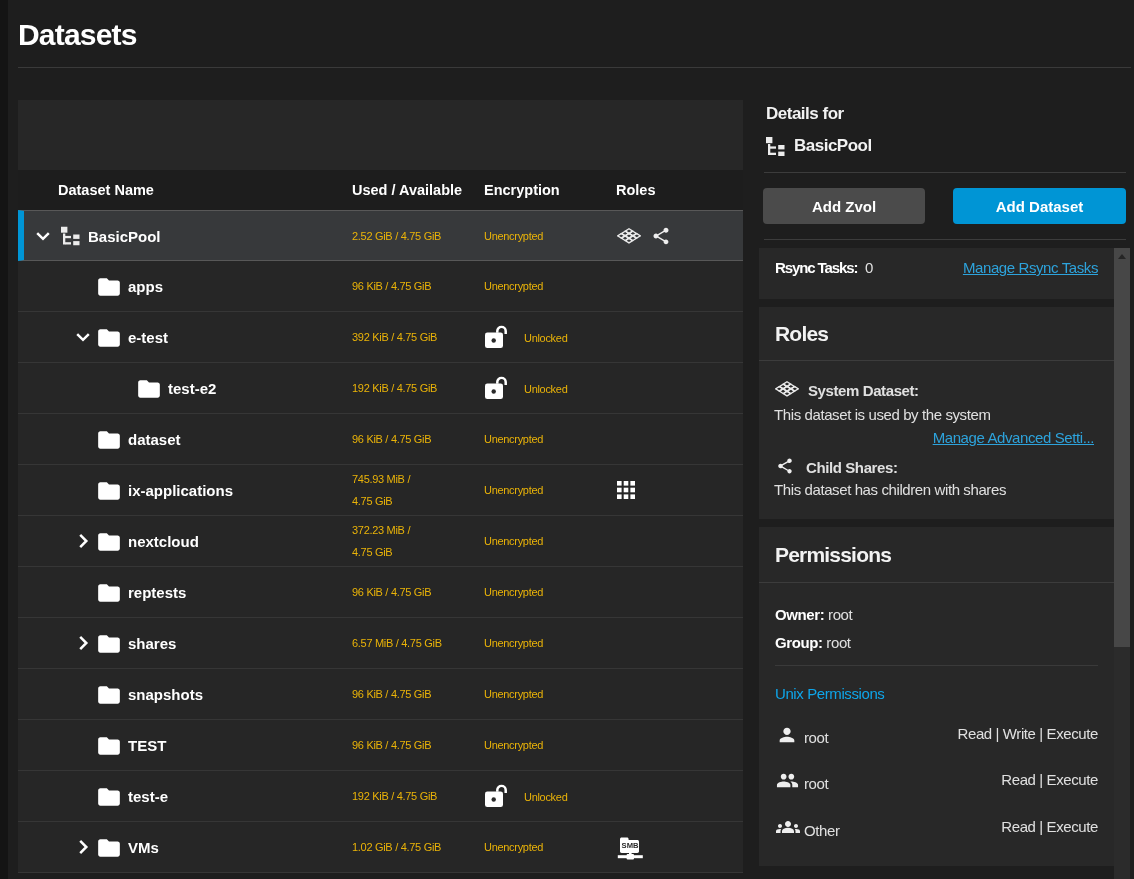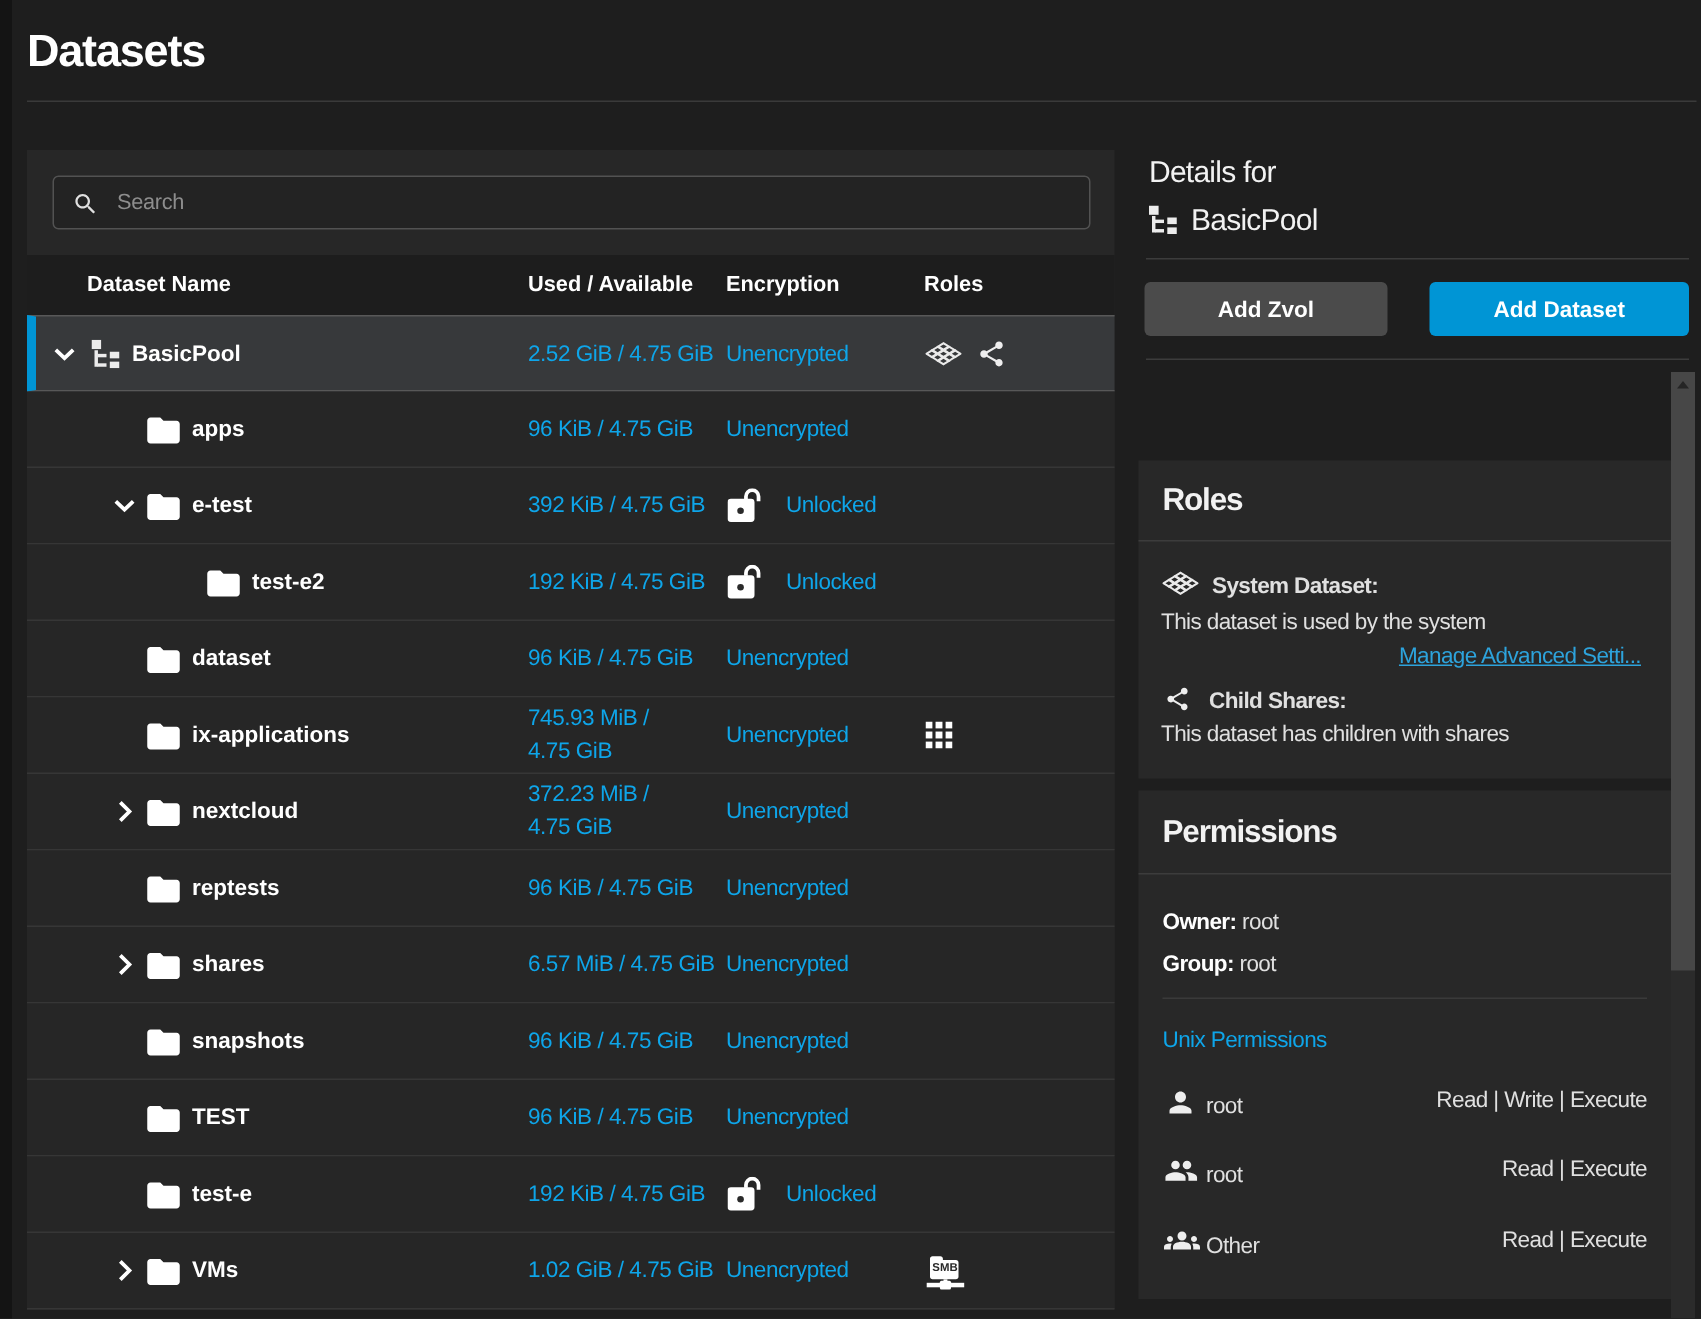--- a/index.html
+++ b/index.html
@@ -15,31 +15,31 @@
 #searchbox svg{position:absolute;left:12px;top:9px}
 #searchbox span{position:absolute;left:42px;top:9px;font-size:14.5px;color:#8d8d8d;letter-spacing:-.2px}
 #thead{position:absolute;left:0;top:70px;width:725px;height:40px;background:#1d1d1d;font-weight:bold;font-size:14.5px}
 #thead span{position:absolute;top:12px}
 #rows{position:absolute;left:0;top:110px;width:725px}
 .row{position:relative;height:51px;background:#262626;border-bottom:1px solid #363636}
 .row.sel{background:#37393b;border-top:1px solid #585858;border-bottom:1px solid #585858;border-left:6px solid #0095d5}
 .row.sel .abs{margin-left:-6px}
 .abs{position:absolute;top:50%;transform:translateY(-50%)}
 .name{font-weight:bold;font-size:15px;color:#fff}
-.used,.enc{font-size:15px;color:#0ea5e9;letter-spacing:-.3px}
+.used,.enc{font-size:11px;color:#eab308;letter-spacing:-.3px}
 .used{left:334px}.enc{left:466px}.roles{left:599px}
 .n0{left:70px}.n1{left:110px}.n2{left:150px}
 .chev0{left:13px}.chev1{left:53px}
 .dsico{left:43px}
 .f1{left:78px}.f2{left:118px}
 .two div{line-height:22px}
 .lockrow{display:flex;align-items:center;gap:16px}
 .roles{display:flex;align-items:center;gap:10px}
 
-.dhead{position:absolute;font-size:20px;font-weight:normal;color:#f2f2f2;letter-spacing:-.5px}
+.dhead{position:absolute;font-size:17px;font-weight:bold;color:#f2f2f2;letter-spacing:-.5px}
 .panelhr{position:absolute;left:764px;width:362px;height:1px;background:#3c3c3c}
 .btn{position:absolute;top:188px;height:36px;border-radius:4px;font-size:15px;font-weight:bold;color:#fff;display:flex;align-items:center;justify-content:center}
 #cards{position:absolute;left:759px;top:248px;width:355px;height:631px}
 .card{position:absolute;left:0;width:355px;background:#282828}
 .cardtitle{position:absolute;left:16px;font-size:21px;font-weight:bold;color:#f2f2f2;letter-spacing:-.8px}
 .chr{position:absolute;left:0;width:355px;height:1px;background:#3c3c3c}
 .b{font-weight:bold;color:#fff}
 .t{font-size:15px;color:#e0e0e0;position:absolute;letter-spacing:-.4px}
 .link{font-size:15px;color:#2da3dc;text-decoration:underline;position:absolute;letter-spacing:-.4px}
 .irow{position:absolute;display:flex;align-items:flex-end}
@@ -49,28 +49,20 @@
 #sthumb{position:absolute;left:0;top:0;width:16px;height:399px;background:#474747}
 #sarrow{position:absolute;left:4px;top:6px;width:0;height:0;border-left:4.5px solid transparent;border-right:4.5px solid transparent;border-bottom:5px solid #252525}
 </style>
 </head>
 <body>
 <div class="strip"></div>
 <h1>Datasets</h1>
 <div class="titlehr"></div>
 
 <div id="tbl">
- <div id="searchwrap">
-  <div id="searchbox">
-   <svg width="18" height="18" viewBox="0 0 24 24" fill="#e0e0e0">
-          <path d="M15.5 14h-.79l-.28-.27C15.41 12.59 16 11.11 16 9.5 16 5.91 13.09 3 9.5 3S3 5.91 3 9.5 5.91 16 9.5 16c1.61 0 3.09-.59 4.23-1.57l.27.28v.79l5 4.99L20.49 19l-4.99-5zm-6 0C7.01 14 5 11.99 5 9.5S7.01 5 9.5 5 14 7.01 14 9.5 11.99 14 9.5 14z"></path>
-        </svg>
-   <span>Search</span>
-  </div>
- </div>
  <div id="thead">
   <span style="left:40px">Dataset Name</span>
   <span style="left:334px">Used / Available</span>
   <span style="left:466px">Encryption</span>
   <span style="left:598px">Roles</span>
  </div>
  <div id="rows">
       <div class="row sel">
         <span class="abs chev0" style="height:24px"><svg width="24" height="24" viewBox="0 0 24 24" fill="none">
             <polyline points="6.2,9.2 12,14.8 17.8,9.2" stroke="#fff" stroke-width="2.5"></polyline>
@@ -278,20 +270,24 @@
       <rect x="12.2" y="8" width="6.3" height="4.4"></rect>
       <rect x="12.2" y="14.6" width="6.3" height="4.4"></rect>
     </g>
   </svg>
 <div class="panelhr" style="top:172px"></div>
 <div class="btn" style="left:763px;width:162px;background:#4b4b4b">Add Zvol</div>
 <div class="btn" style="left:953px;width:173px;background:#0095d5">Add Dataset</div>
 <div class="panelhr" style="top:239px"></div>
 
 <div id="cards">
+ <div class="card" style="top:0;height:51px">
+   <div class="t" style="left:16px;top:11px"><span class="b" style="letter-spacing:-1.1px">Rsync Tasks:</span>&nbsp;&nbsp;0</div>
+   <div class="link" style="right:16px;top:11px">Manage Rsync Tasks</div>
+ </div>
  <div class="card" style="top:59px;height:212px">
    <div class="cardtitle" style="top:15px">Roles</div>
    <div class="chr" style="top:53px"></div>
    <div class="irow" style="left:16px;top:72px;gap:9px">
         <svg id="waffle2" width="24" height="20" viewBox="0 0 24 20">
           <g transform="translate(12 10) scale(1 0.62) rotate(45)">
             <rect x="-8.2" y="-8.2" width="5" height="5" fill="none" stroke="#eaeaea" stroke-width="1.8"></rect>
             <rect x="-8.2" y="-2.6999999999999993" width="5" height="5" fill="none" stroke="#eaeaea" stroke-width="1.8"></rect>
             <rect x="-8.2" y="2.8000000000000007" width="5" height="5" fill="none" stroke="#eaeaea" stroke-width="1.8"></rect>
             <rect x="-2.6999999999999993" y="-8.2" width="5" height="5" fill="none" stroke="#eaeaea" stroke-width="1.8"></rect>

